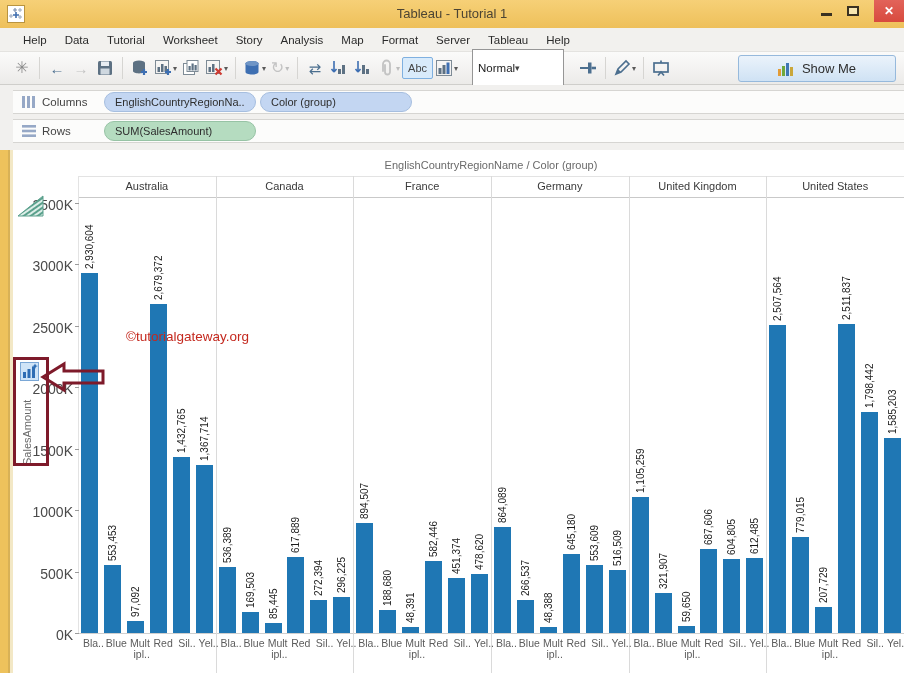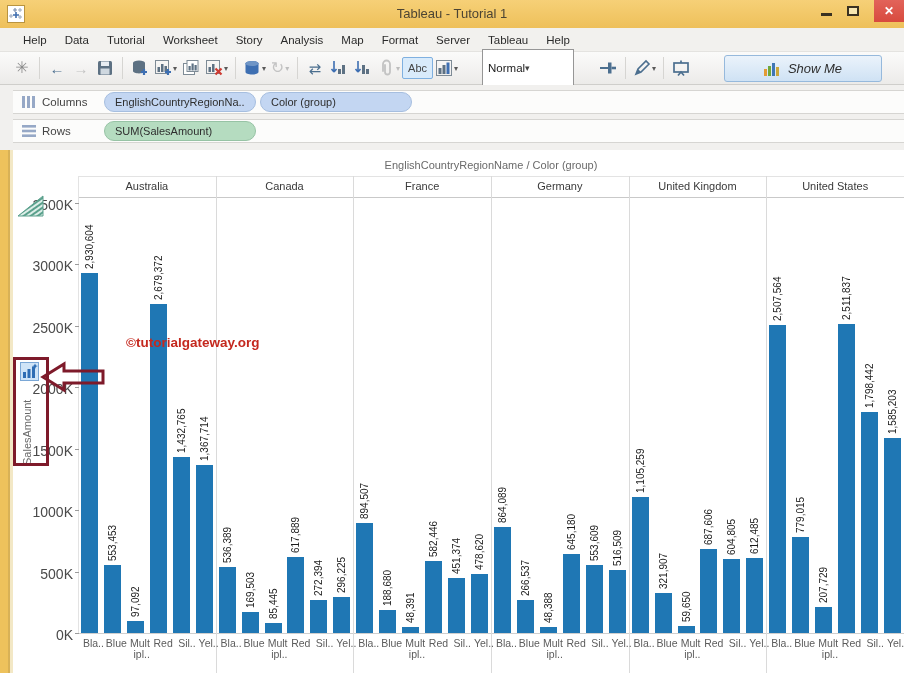--- a/index.html
+++ b/index.html
@@ -33,26 +33,26 @@
   .tb-btn { height:26px; min-width:24px; display:flex; align-items:center; justify-content:center;
     padding:0 2px; }
   .tb-sep { width:1px; height:22px; background:#d6d5d2; margin:0 5px; }
   .tb-caret { font-size:8px; color:#5a5a5a; margin-left:1px; }
   .tb-caret.dis { color:#bdbdbd; }
   .tb-glyph { font-size:15px; line-height:1; }
   .abc-btn { border:1px solid #7fb0e0; background:#d9ebfb; border-radius:2px;
     font-size:11px; color:#444; padding:3px 5px; height:22px; }
   .fit-select { width:92px; height:38px; background:#fff; border:1px solid #969696;
     display:flex; align-items:center; justify-content:flex-start; padding:0 5px;
-    font-size:11.5px; color:#222; margin:0 22px; }
+    font-size:11.5px; color:#222; margin:0 12px; }
   .fit-caret { font-size:9px; color:#444; }
   .spacer { flex:1; }
-  .showme-btn { height:27px; width:158px; margin-right:22px; display:flex; align-items:center;
+  .showme-btn { height:27px; width:158px; margin-right:8px; display:flex; align-items:center;
     justify-content:center; gap:8px; border:1px solid #96b9dc; border-radius:3px;
-    background:linear-gradient(#ebf3fb,#cfe2f4); font-size:13px; color:#2e2e2e;font-style:italic; }
+    background:linear-gradient(#ebf3fb,#cfe2f4); font-size:13px; color:#2e2e2e; }
 
   
   .shelves { position:absolute; left:0; top:85px; width:904px; height:65px; background:#f1f0ee; }
   .shelf-row { position:absolute; left:13px; right:0; height:24px; background:#fcfcfb;
     border-top:1px solid #d6d5d2; border-bottom:1px solid #d6d5d2;
     display:flex; align-items:center; padding-left:9px; }
   .shelf-label { font-size:11.5px; color:#444; width:62px; margin-left:6px; }
   .pill { height:20px; border-radius:10px; font-size:11px; color:#2e2e2e; line-height:18px;
     padding:0 10px; margin-right:4px; border:1px solid; white-space:nowrap; overflow:hidden; }
   .pill.dimension { background:#c3d6f2; border-color:#a6bedf; width:152px; }
@@ -68,21 +68,21 @@
   .ytick-label { width:53px; text-align:right; font-size:14px; color:#4a4a4a; }
   .ytick-mark { width:4px; height:1px; background:#9b9b9b; }
   .bar { background:#1f77b4; }
   .val-label { font-size:10px; color:#1c1c1c; white-space:nowrap;
     transform:rotate(-90deg); transform-origin:0 0; }
   .xtick { top:488px; font-size:10.5px; line-height:11px; color:#5c5c5c; text-align:right; }
   .yaxis-title { font-size:11px; color:#6a6a6a; white-space:nowrap;
     transform:rotate(-90deg); transform-origin:0 0; }
 
   
-  .watermark { left:113px; top:185px; font-size:13.5px; font-weight:bold; color:#c4281e; z-index:4; }
+  .watermark { left:113px; top:179px; font-size:13.5px; font-weight:normal; color:#c4281e; z-index:4; }
   .anno-box { left:0px; top:207px; width:36px; height:109px; border:3px solid #7e1a2a;
     background:transparent; z-index:5; }
   .anno-icon { left:7px; top:212px; z-index:6; }
   .anno-arrow { left:27px; top:211px; z-index:7; }
 </style>
 </head>
 <body>
 
 <div class="titlebar">
   <svg class="app-icon" viewBox="0 0 18 18">

